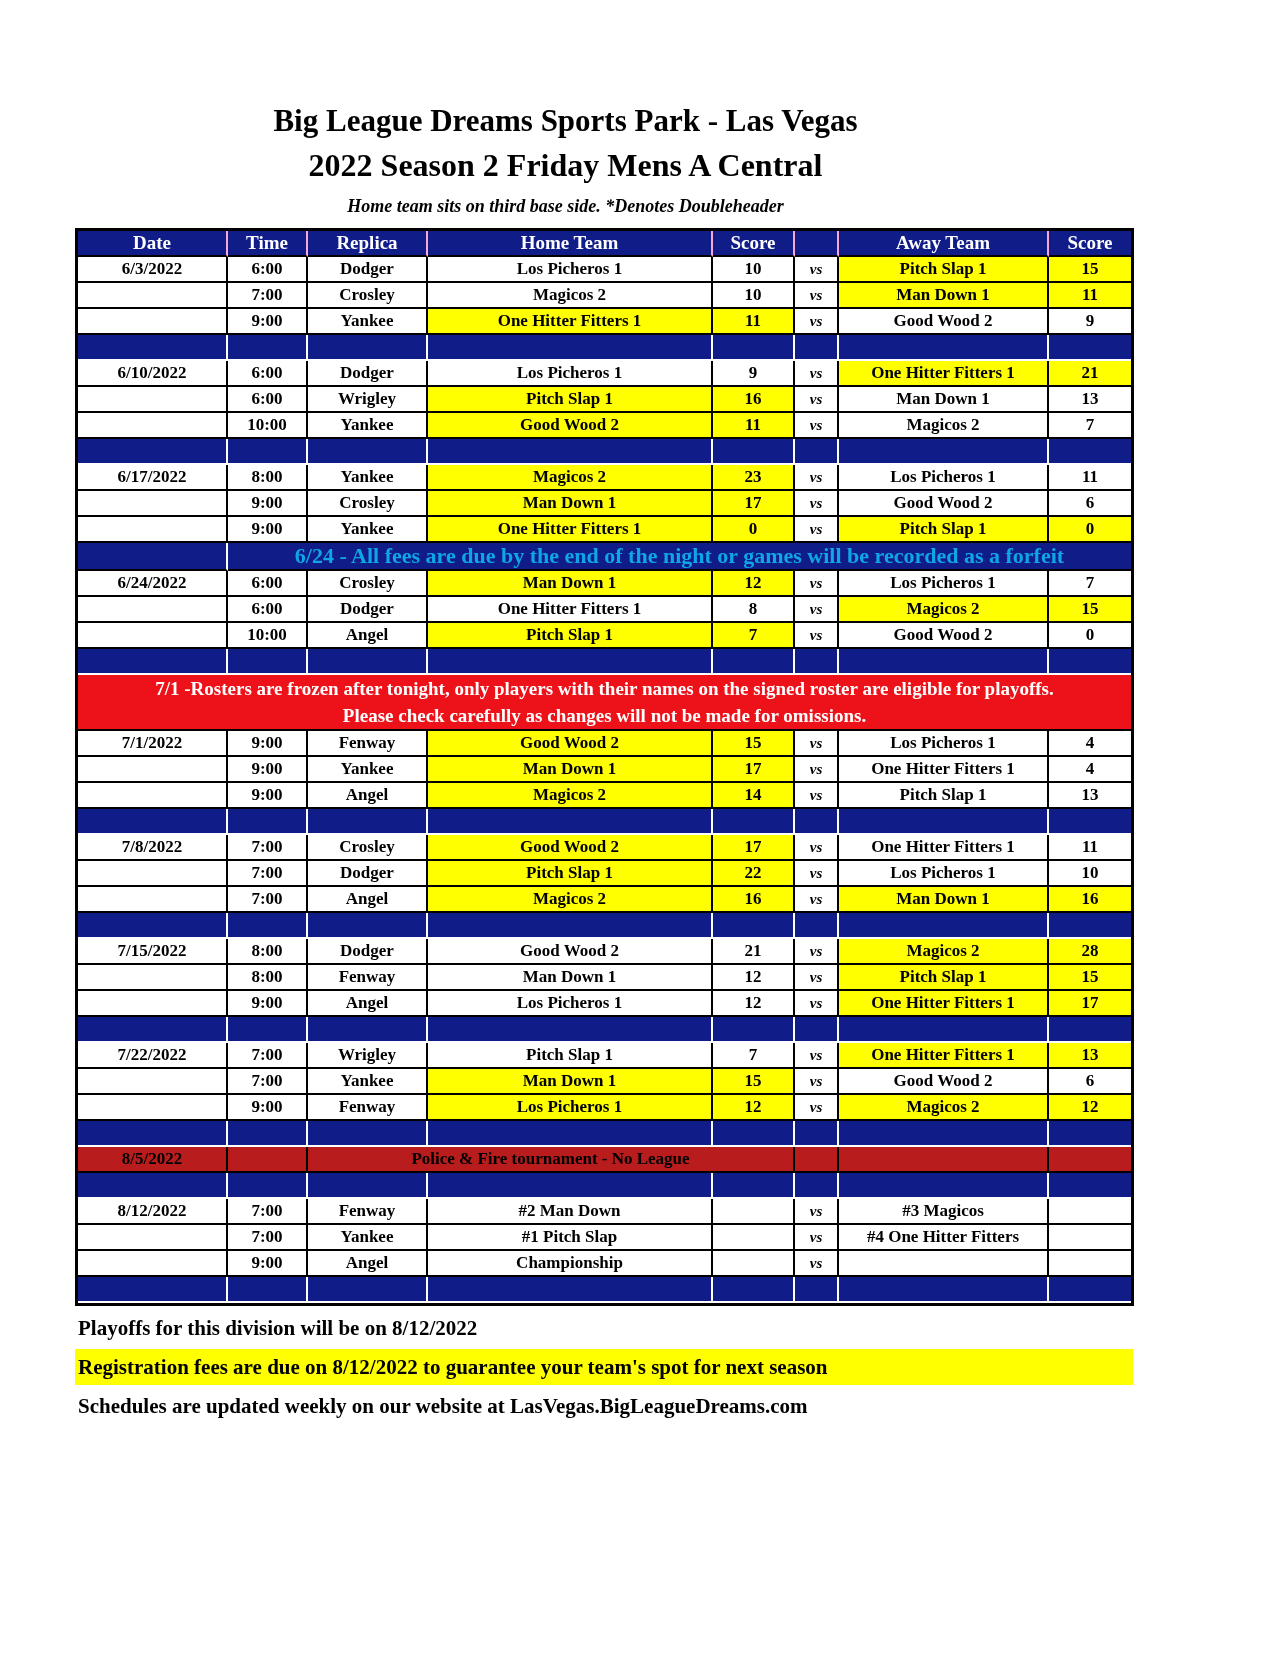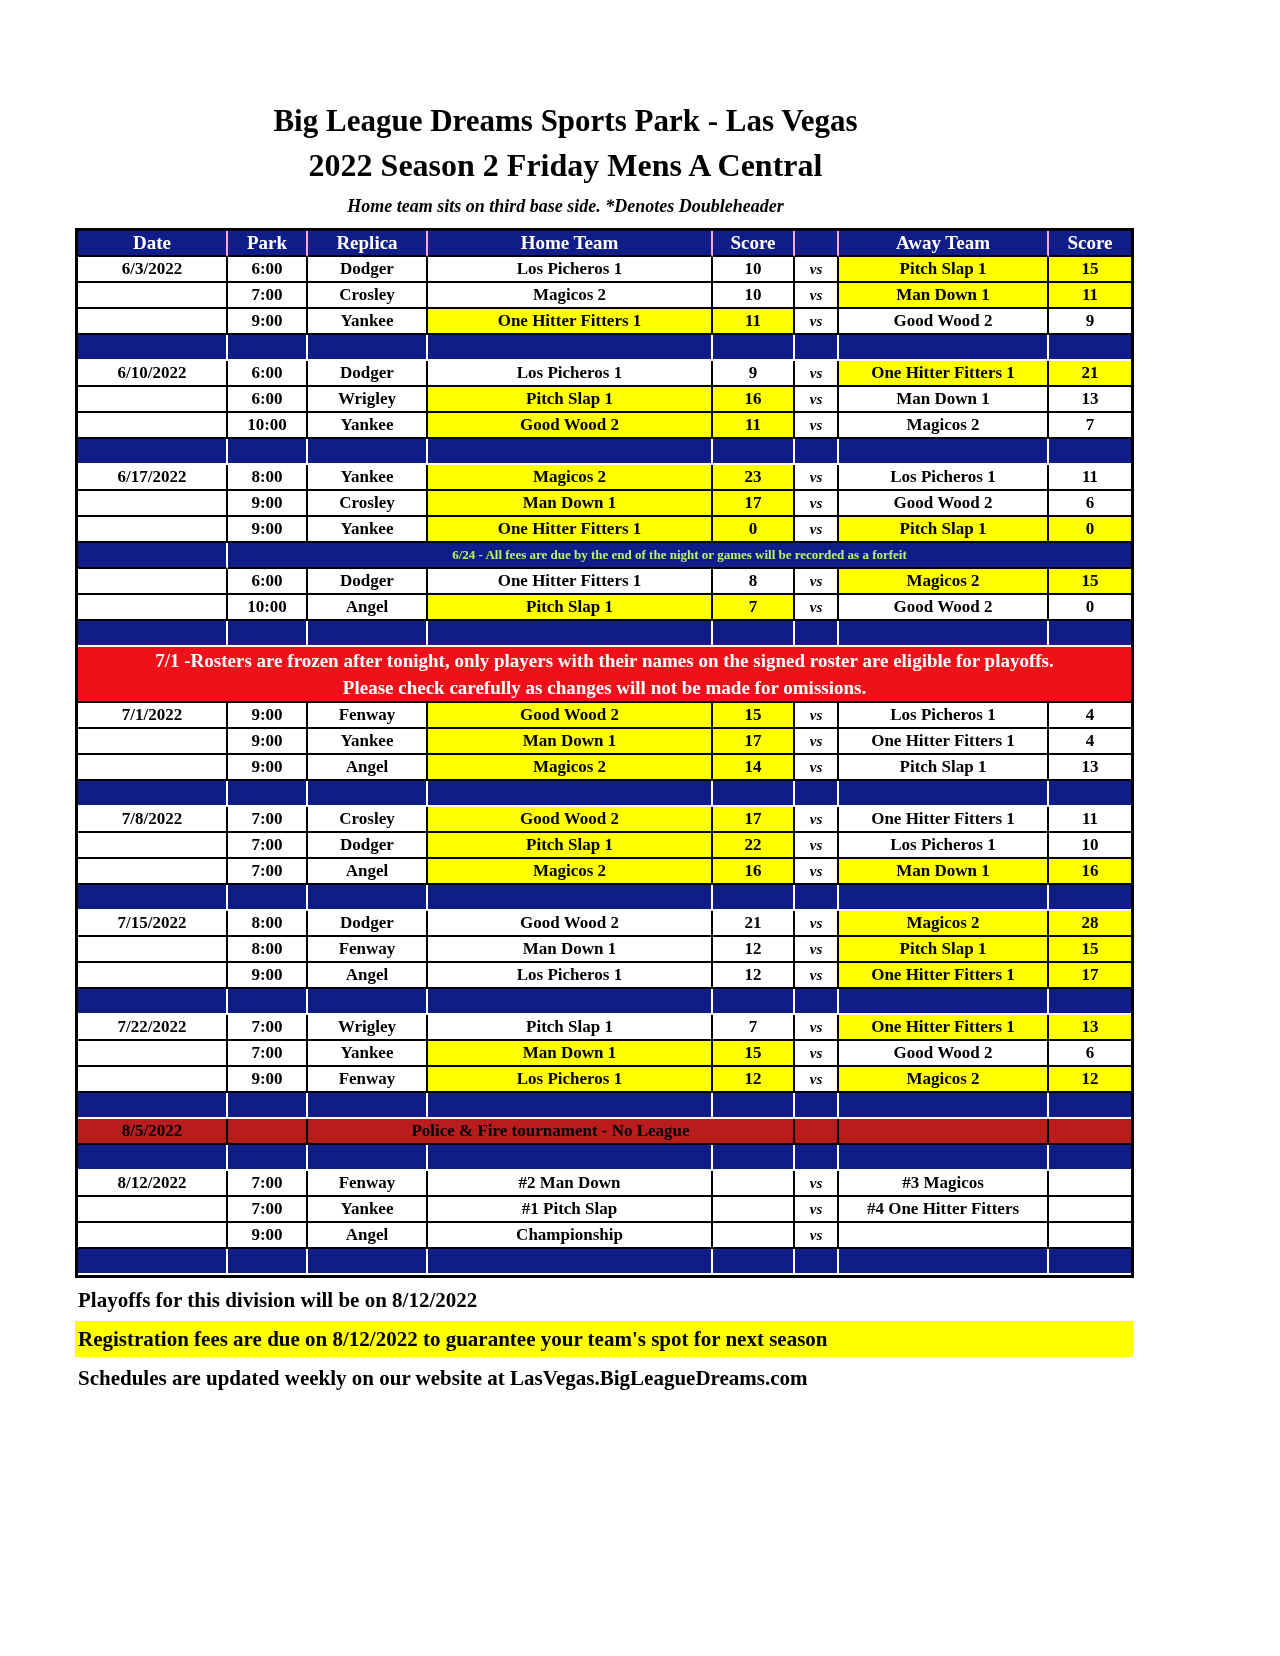--- a/index.html
+++ b/index.html
@@ -51,22 +51,22 @@
   .sched td{font-size:17px;font-weight:bold;}
   td.vs{font-style:italic;font-size:15px;background:#fff;}
   td.win{background:var(--yellow);}
   tr.separator td{
     background:var(--navy);
     border-right:2px solid #fff;
     border-bottom:2px solid #fff;
   }
   tr.notice td{
     background:var(--navy);
-    color:#bef264;
-    font-size:13px;
+    color:#0ea5e9;
+    font-size:22px;
     border-right:2px solid #fff;
   }
   tr.alert td{
     background:var(--red);
     color:#fff;
     font-size:19px;
     height:56px;
     line-height:27px;
     border-right:none;
   }
@@ -97,21 +97,21 @@
         <col style="width:120px">
       <col style="width:285px">
         <col style="width:82px">
         <col style="width:44px">
       <col style="width:210px">
         <col style="width:82px">
     </colgroup>
     <thead>
       <tr>
         <th>Date</th>
-        <th>Park</th>
+        <th>Time</th>
         <th>Replica</th>
         <th>Home Team</th>
         <th>Score</th>
         <th></th>
         <th>Away Team</th>
         <th>Score</th>
       </tr>
     </thead>
     <tbody>
         <tr class="game">
@@ -220,20 +220,30 @@
           <td class="replica">Yankee</td>
           <td class="team win">One Hitter Fitters 1</td>
           <td class="score win">0</td>
           <td class="vs">vs</td>
           <td class="team win">Pitch Slap 1</td>
           <td class="score win">0</td>
         </tr>
         <tr class="notice">
           <td></td>
           <td colspan="7">6/24 - All fees are due by the end of the night or games will be recorded as a forfeit</td>
+        </tr>
+        <tr class="game">
+          <td class="date">6/24/2022</td>
+          <td class="time">6:00</td>
+          <td class="replica">Crosley</td>
+          <td class="team win">Man Down 1</td>
+          <td class="score win">12</td>
+          <td class="vs">vs</td>
+          <td class="team">Los Picheros 1</td>
+          <td class="score">7</td>
         </tr>
         <tr class="game">
           <td class="date"></td>
           <td class="time">6:00</td>
           <td class="replica">Dodger</td>
           <td class="team">One Hitter Fitters 1</td>
           <td class="score">8</td>
           <td class="vs">vs</td>
           <td class="team win">Magicos 2</td>
           <td class="score win">15</td>

